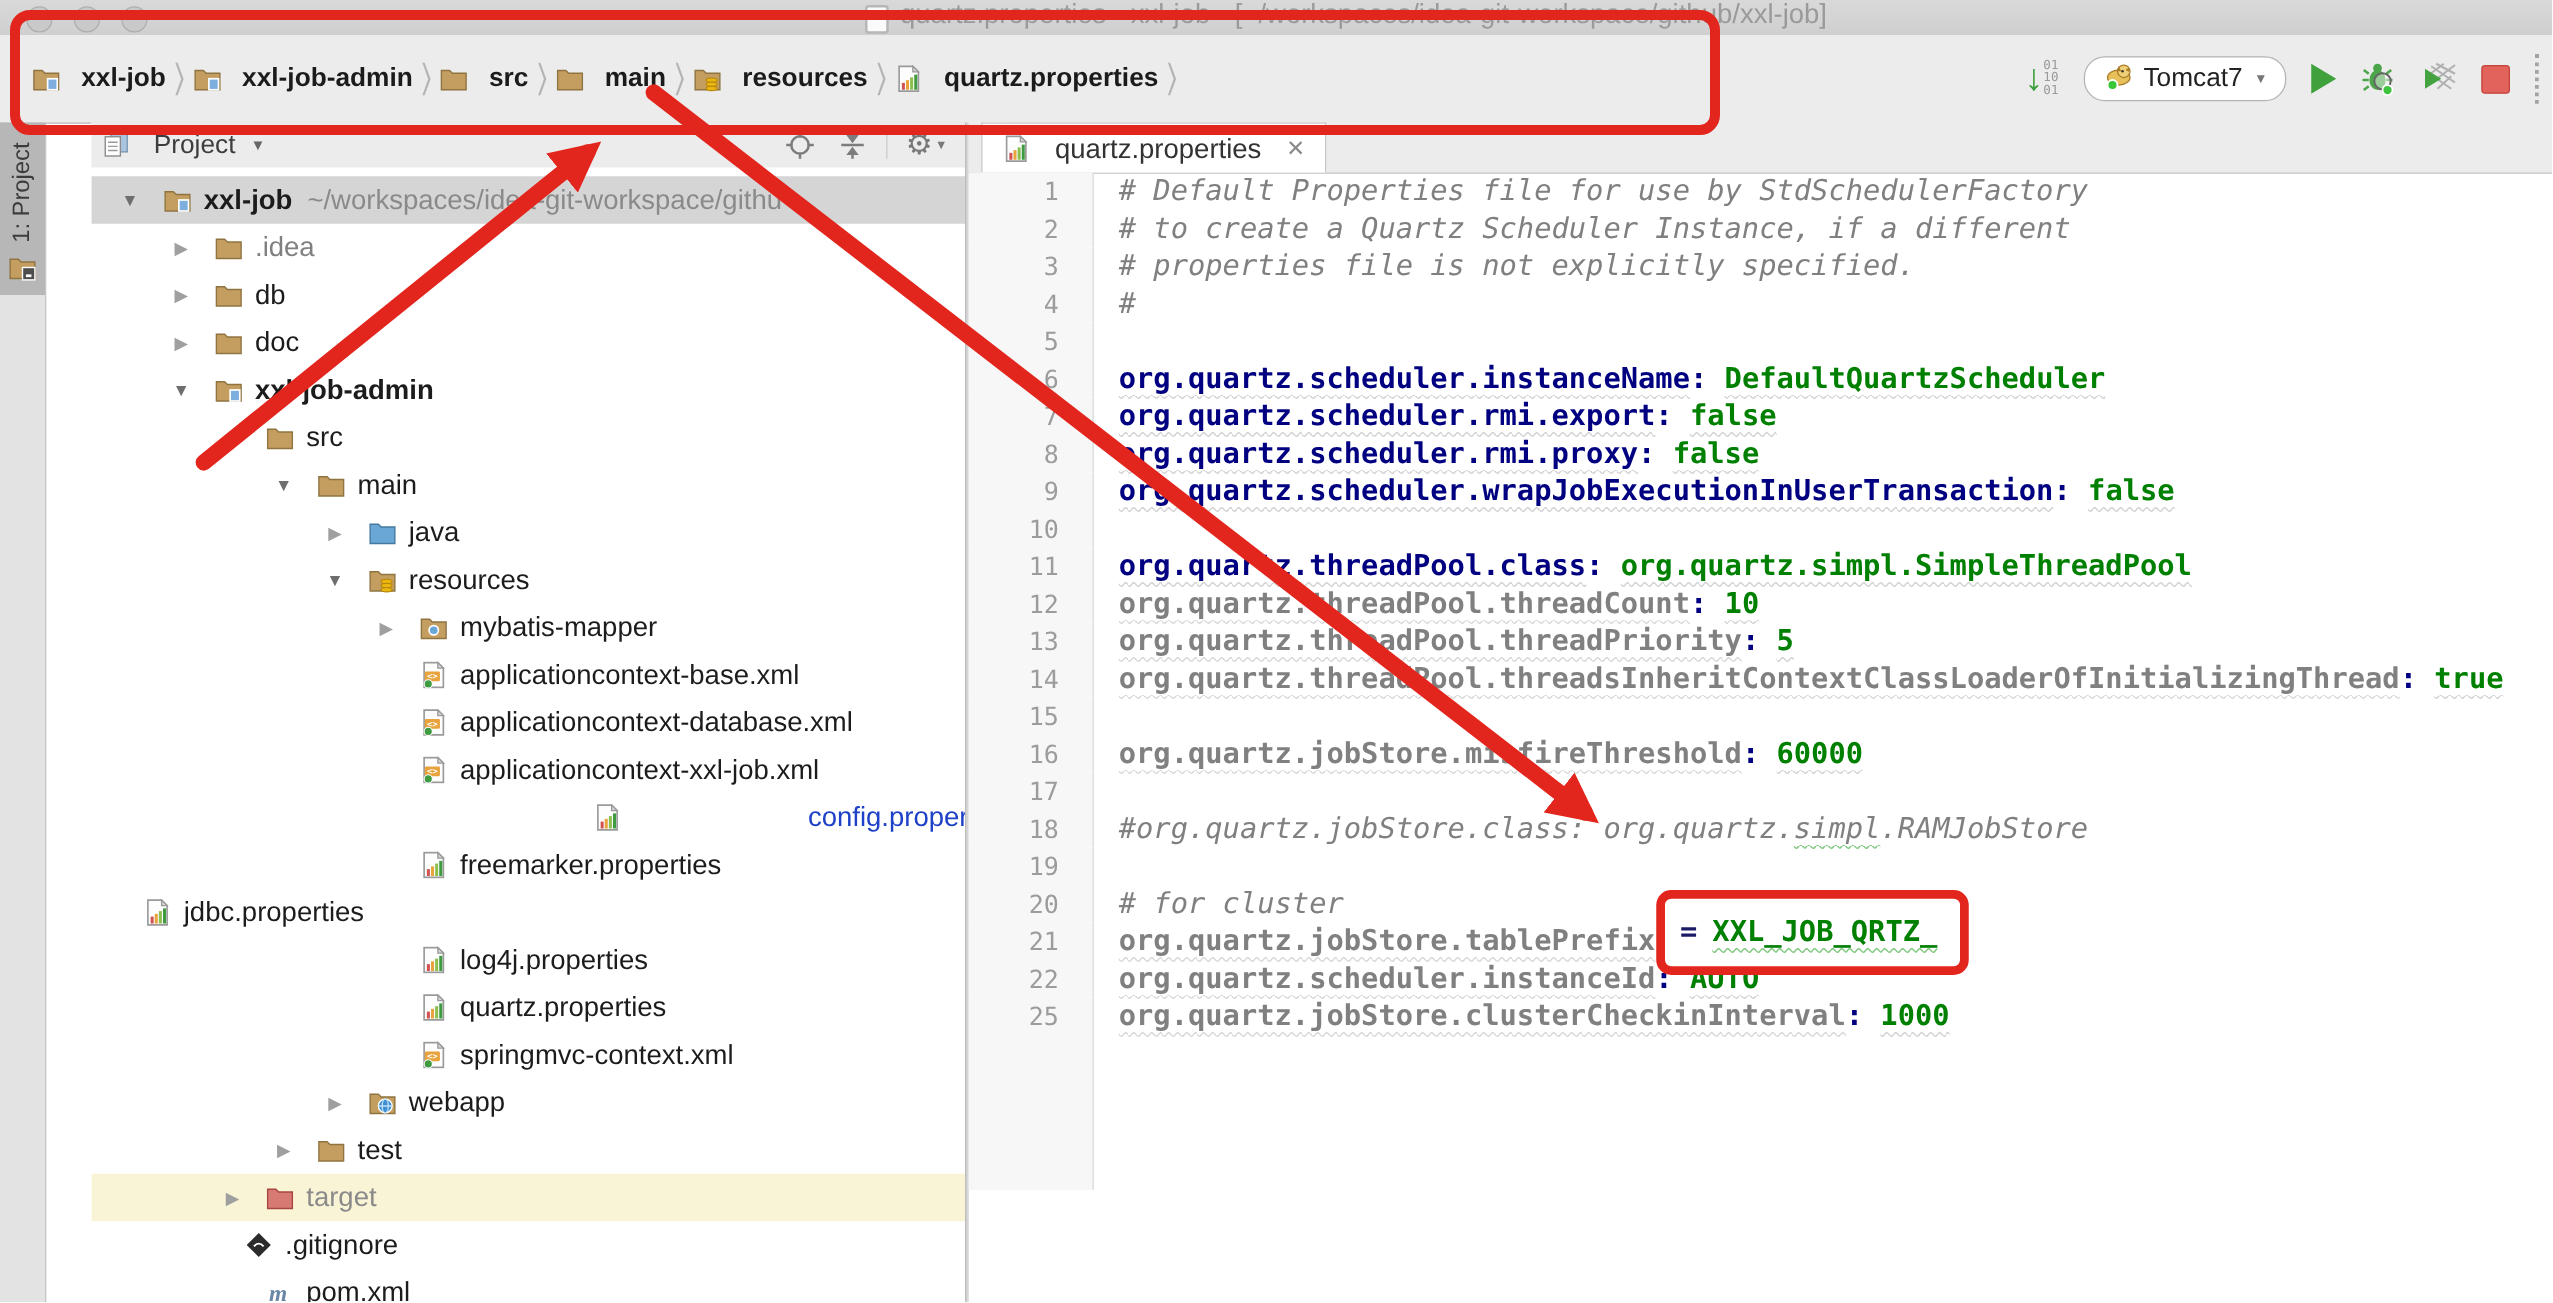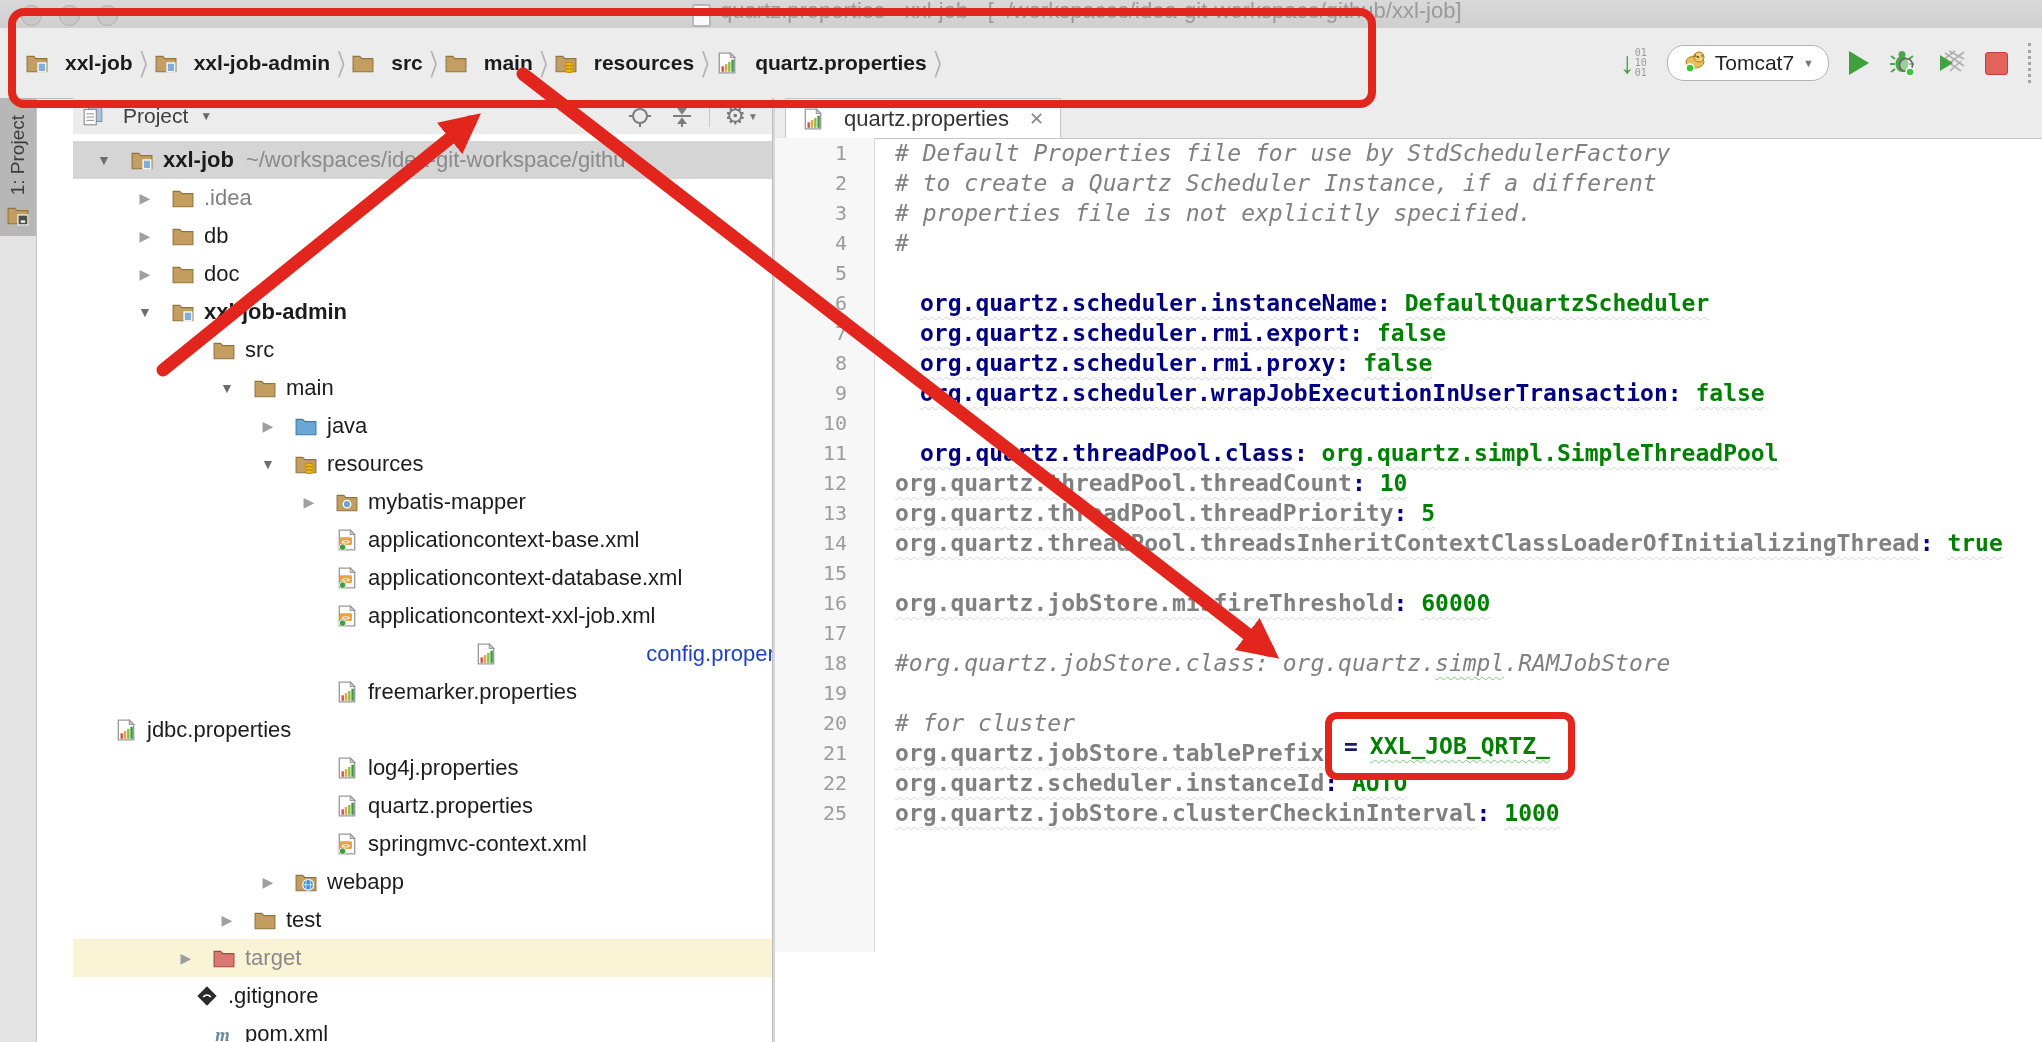--- a/index.html
+++ b/index.html
@@ -71,21 +71,21 @@
   #tab .tab-close{font-size:18px;color:#8a8a8a;margin-left:10px;}
   #code{position:absolute;left:0;top:40px;width:1267px;height:904px;
       font-family:"DejaVu Sans Mono",monospace;font-size:23px;}
   .cl{display:flex;height:30px;line-height:30px;}
   .cl.caret{background:#fbf6e0;}
   .ln{width:100px;flex:0 0 100px;text-align:right;padding-right:27px;box-sizing:border-box;
       color:#9c9c9c;font-size:20px;background:#f7f7f7;border-right:1px solid #d9d9d9;}
   .cl.caret .ln{background:transparent;}
   .codetxt{padding-left:20px;white-space:pre;}
   .c-cm{color:var(--comment);font-style:italic;}
-  .c-k{color:var(--key);font-weight:bold;text-decoration:underline wavy #d2d2d2 1px;text-underline-offset:5px;margin-left:25px;}
+  .c-k{color:var(--key);font-weight:bold;text-decoration:underline wavy #d2d2d2 1px;text-underline-offset:5px;}
   .c-kg{color:#808080;font-weight:bold;text-decoration:underline wavy #d8d8d8 1px;text-underline-offset:5px;}
   .c-p{color:var(--key);font-weight:bold;}
   .c-v{color:var(--value);font-weight:bold;text-decoration:underline wavy #d2d2d2 1px;text-underline-offset:5px;text-align:center;}
   .c-gsq{text-decoration:underline wavy #7ec87e 1px;text-underline-offset:5px;}
   #gutter-fill{display:flex;height:124px;}
   
   #ann-svg{position:absolute;left:0;top:0;z-index:50;pointer-events:none;}
   #ann-box1{position:absolute;left:8px;top:8px;width:1352px;height:84px;border:8px solid var(--red);
       border-radius:16px;z-index:55;pointer-events:none;}
   #ann-box2{position:absolute;left:1325px;top:712px;width:250px;height:68px;background:#fff;

